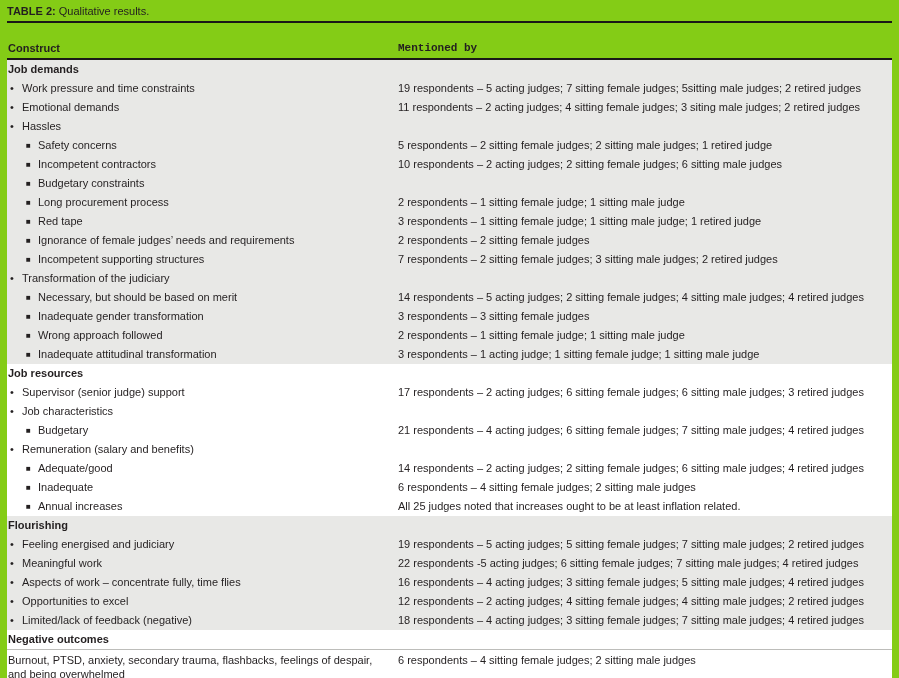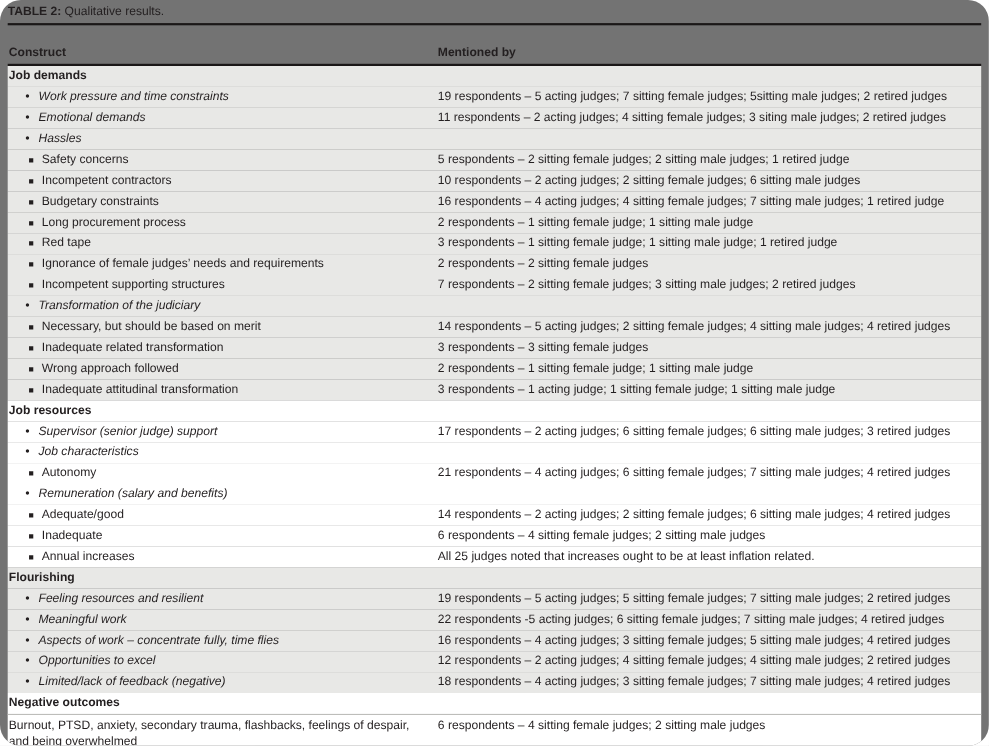--- a/index.html
+++ b/index.html
@@ -5,44 +5,43 @@
   html, body { margin: 0; padding: 0; background: #ffffff; }
   body {
     font-family: "Liberation Sans", "DejaVu Sans", sans-serif;
     color: #231f20;
     -webkit-font-smoothing: antialiased;
   }
   .page {
     position: relative;
     width: 899px;
     height: 678px;
-    background: #737373;
+    background: #84cc16;
     box-sizing: border-box;
     padding: 4px 7px 0 7px;
     overflow: hidden;
-    border-radius: 19px;
   }
   .title-row {
     font-size: 11px;
     line-height: 15px;
     padding-bottom: 2px;
     border-bottom: 2px solid #1a1717;
   }
   .title-bold { font-weight: bold; }
   .header-row {
     display: flex;
     height: 19px;
     line-height: 19px;
     font-size: 11px;
     font-weight: bold;
     border-bottom: 2.5px solid #1a1717;
     margin-top: 16px;
   }
   .col-construct { flex: 0 0 391px; width: 391px; box-sizing: border-box; padding-left: 1px; }
-  .col-mentioned { flex: 1 1 auto; box-sizing: border-box; }
+  .col-mentioned { flex: 1 1 auto; box-sizing: border-box; font-family: Liberation Mono, monospace; }
   .tbody { font-size: 11px; }
   .row {
     display: flex;
     min-height: 19px;
     line-height: 19px;
     background: #ffffff;
   }
   .row.shaded { background: #e8e8e6; }
   .row.rule-below { border-bottom: 1px solid #bdbdba; }
   .cell-left {
@@ -56,21 +55,21 @@
     box-sizing: border-box;
     padding-right: 12px;
   }
   .type-section .cell-left { font-weight: bold; }
   .bullet {
     display: inline-block;
     width: 12px;
     text-align: left;
     vertical-align: top;
   }
-  .type-b1 .cell-left { padding-left: 16px; font-style: italic; }
+  .type-b1 .cell-left { padding-left: 3px; }
   .type-b2 .cell-left { padding-left: 19px; }
   .type-b2 .bullet { font-size: 8px; }
   .type-plain { line-height: 14px; padding: 3px 0 4px 0; min-height: 0; }
   .type-plain .cell-left { padding-right: 14px; }
   .foot-rule {
     border-top: 3px solid #1a1717;
     margin-top: 0px;
   }
   .footnote {
     font-size: 10px;
@@ -112,21 +111,20 @@
       <div class="row type-b2 shaded">
     <div class="cell-left"><span class="bullet">■</span><span>Safety concerns</span></div>
     <div class="cell-right"><span>5 respondents – 2 sitting female judges; 2 sitting male judges; 1 retired judge</span></div>
   </div>
       <div class="row type-b2 shaded">
     <div class="cell-left"><span class="bullet">■</span><span>Incompetent contractors</span></div>
     <div class="cell-right"><span>10 respondents – 2 acting judges; 2 sitting female judges; 6 sitting male judges</span></div>
   </div>
       <div class="row type-b2 shaded">
     <div class="cell-left"><span class="bullet">■</span><span>Budgetary constraints</span></div>
-    <div class="cell-right"><span>16 respondents – 4 acting judges; 4 sitting female judges; 7 sitting male judges; 1 retired judge</span></div>
   </div>
       <div class="row type-b2 shaded">
     <div class="cell-left"><span class="bullet">■</span><span>Long procurement process</span></div>
     <div class="cell-right"><span>2 respondents – 1 sitting female judge; 1 sitting male judge</span></div>
   </div>
       <div class="row type-b2 shaded">
     <div class="cell-left"><span class="bullet">■</span><span>Red tape</span></div>
     <div class="cell-right"><span>3 respondents – 1 sitting female judge; 1 sitting male judge; 1 retired judge</span></div>
   </div>
       <div class="row type-b2 shaded">
@@ -139,21 +137,21 @@
   </div>
       <div class="row type-b1 shaded">
     <div class="cell-left"><span class="bullet">•</span><span>Transformation of the judiciary</span></div>
     <div class="cell-right"><span></span></div>
   </div>
       <div class="row type-b2 shaded">
     <div class="cell-left"><span class="bullet">■</span><span>Necessary, but should be based on merit</span></div>
     <div class="cell-right"><span>14 respondents – 5 acting judges; 2 sitting female judges; 4 sitting male judges; 4 retired judges</span></div>
   </div>
       <div class="row type-b2 shaded">
-    <div class="cell-left"><span class="bullet">■</span><span>Inadequate related transformation</span></div>
+    <div class="cell-left"><span class="bullet">■</span><span>Inadequate gender transformation</span></div>
     <div class="cell-right"><span>3 respondents – 3 sitting female judges</span></div>
   </div>
       <div class="row type-b2 shaded">
     <div class="cell-left"><span class="bullet">■</span><span>Wrong approach followed</span></div>
     <div class="cell-right"><span>2 respondents – 1 sitting female judge; 1 sitting male judge</span></div>
   </div>
       <div class="row type-b2 shaded">
     <div class="cell-left"><span class="bullet">■</span><span>Inadequate attitudinal transformation</span></div>
     <div class="cell-right"><span>3 respondents – 1 acting judge; 1 sitting female judge; 1 sitting male judge</span></div>
   </div>
@@ -163,21 +161,21 @@
   </div>
       <div class="row type-b1">
     <div class="cell-left"><span class="bullet">•</span><span>Supervisor (senior judge) support</span></div>
     <div class="cell-right"><span>17 respondents – 2 acting judges; 6 sitting female judges; 6 sitting male judges; 3 retired judges</span></div>
   </div>
       <div class="row type-b1">
     <div class="cell-left"><span class="bullet">•</span><span>Job characteristics</span></div>
     <div class="cell-right"><span></span></div>
   </div>
       <div class="row type-b2">
-    <div class="cell-left"><span class="bullet">■</span><span>Autonomy</span></div>
+    <div class="cell-left"><span class="bullet">■</span><span>Budgetary</span></div>
     <div class="cell-right"><span>21 respondents – 4 acting judges; 6 sitting female judges; 7 sitting male judges; 4 retired judges</span></div>
   </div>
       <div class="row type-b1">
     <div class="cell-left"><span class="bullet">•</span><span>Remuneration (salary and benefits)</span></div>
     <div class="cell-right"><span></span></div>
   </div>
       <div class="row type-b2">
     <div class="cell-left"><span class="bullet">■</span><span>Adequate/good</span></div>
     <div class="cell-right"><span>14 respondents – 2 acting judges; 2 sitting female judges; 6 sitting male judges; 4 retired judges</span></div>
   </div>
@@ -187,21 +185,21 @@
   </div>
       <div class="row type-b2">
     <div class="cell-left"><span class="bullet">■</span><span>Annual increases</span></div>
     <div class="cell-right"><span>All 25 judges noted that increases ought to be at least inflation related.</span></div>
   </div>
       <div class="row type-section shaded">
     <div class="cell-left"><span>Flourishing</span></div>
     <div class="cell-right"><span></span></div>
   </div>
       <div class="row type-b1 shaded">
-    <div class="cell-left"><span class="bullet">•</span><span>Feeling resources and resilient</span></div>
+    <div class="cell-left"><span class="bullet">•</span><span>Feeling energised and judiciary</span></div>
     <div class="cell-right"><span>19 respondents – 5 acting judges; 5 sitting female judges; 7 sitting male judges; 2 retired judges</span></div>
   </div>
       <div class="row type-b1 shaded">
     <div class="cell-left"><span class="bullet">•</span><span>Meaningful work</span></div>
     <div class="cell-right"><span>22 respondents -5 acting judges; 6 sitting female judges; 7 sitting male judges; 4 retired judges</span></div>
   </div>
       <div class="row type-b1 shaded">
     <div class="cell-left"><span class="bullet">•</span><span>Aspects of work – concentrate fully, time flies</span></div>
     <div class="cell-right"><span>16 respondents – 4 acting judges; 3 sitting female judges; 5 sitting male judges; 4 retired judges</span></div>
   </div>

